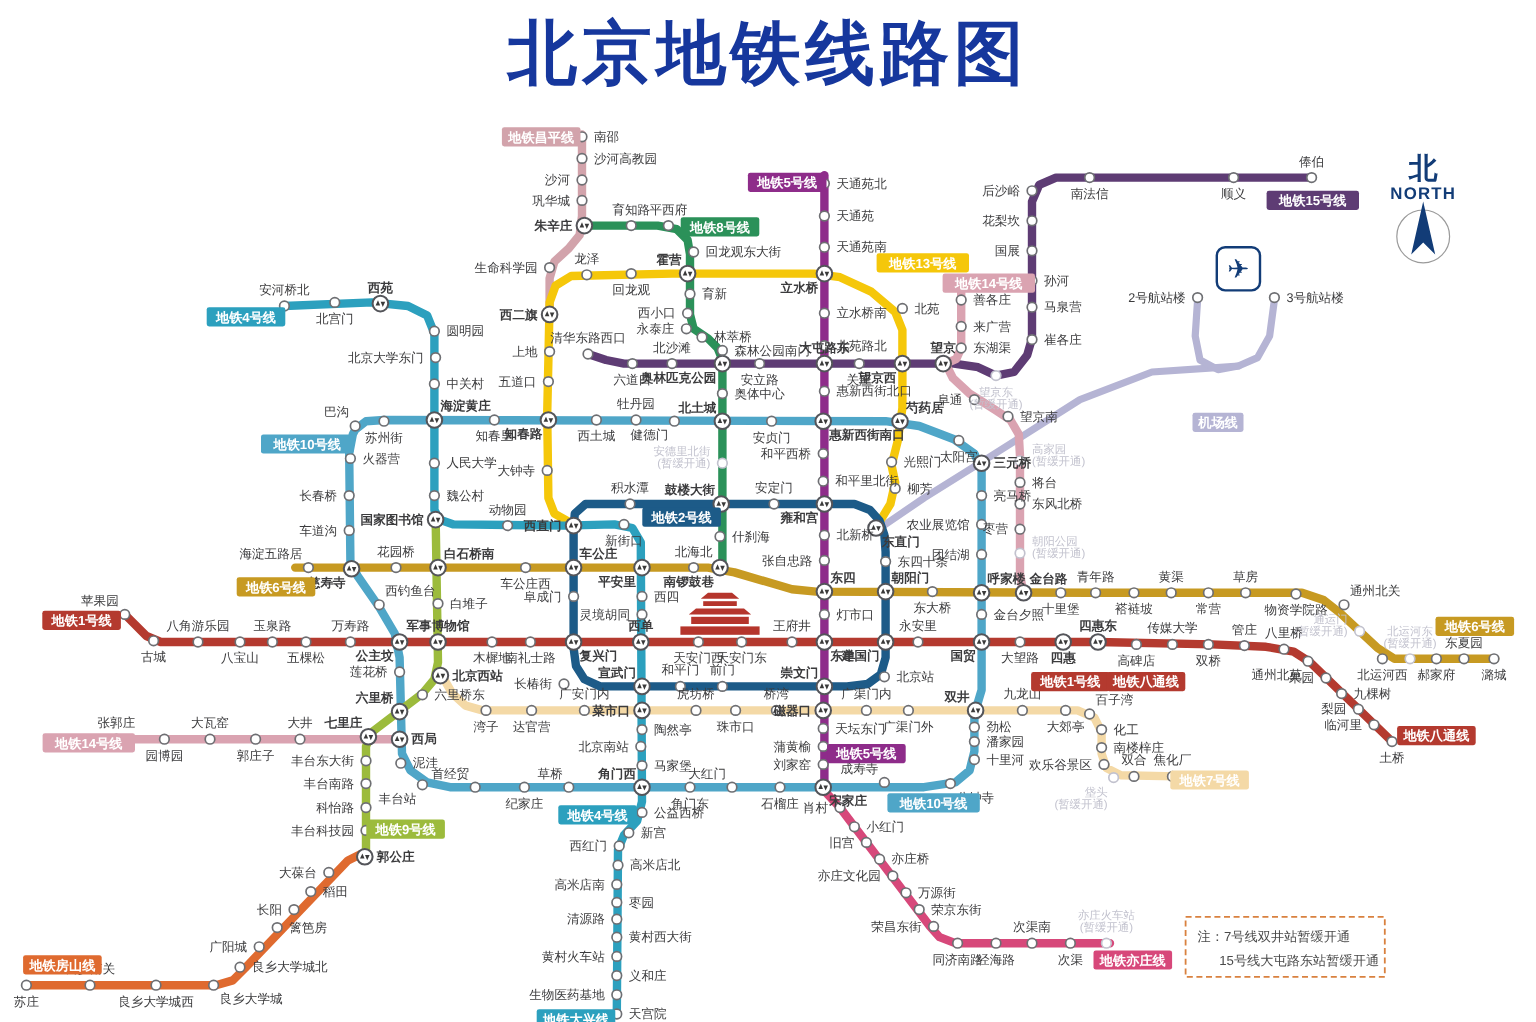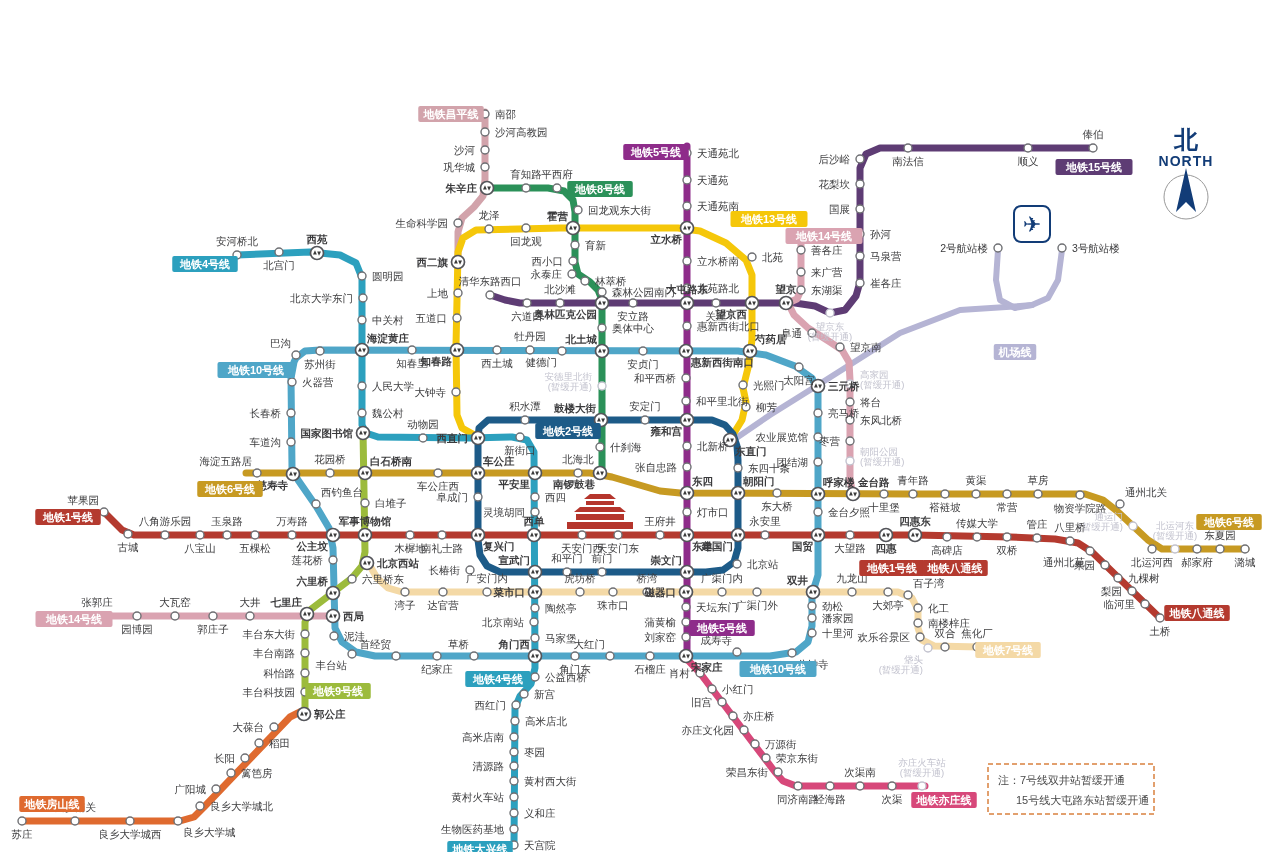--- a/index.html
+++ b/index.html
@@ -791,13 +791,14 @@
       <g>
         <rect x="1014" y="206" width="36" height="36" rx="7" fill="#fff" stroke="#123C77" stroke-width="2"></rect>
         <text x="1032" y="232" text-anchor="middle" font-size="22" fill="#123C77">✈</text>
       </g>
       <g>
         <rect x="988" y="764" width="166" height="50" fill="#fff" stroke="#D9813F" stroke-width="1.5" stroke-dasharray="5,3"></rect>
         <text x="998" y="784" font-size="11" fill="#4A4A4A">注：7号线双井站暂缓开通</text>
         <text x="1016" y="804" font-size="11" fill="#4A4A4A">15号线大屯路东站暂缓开通</text>
       </g>
     </svg>
+  <div id="page-title">北京地铁线路图</div>
 </div>
 
 </body></html>

